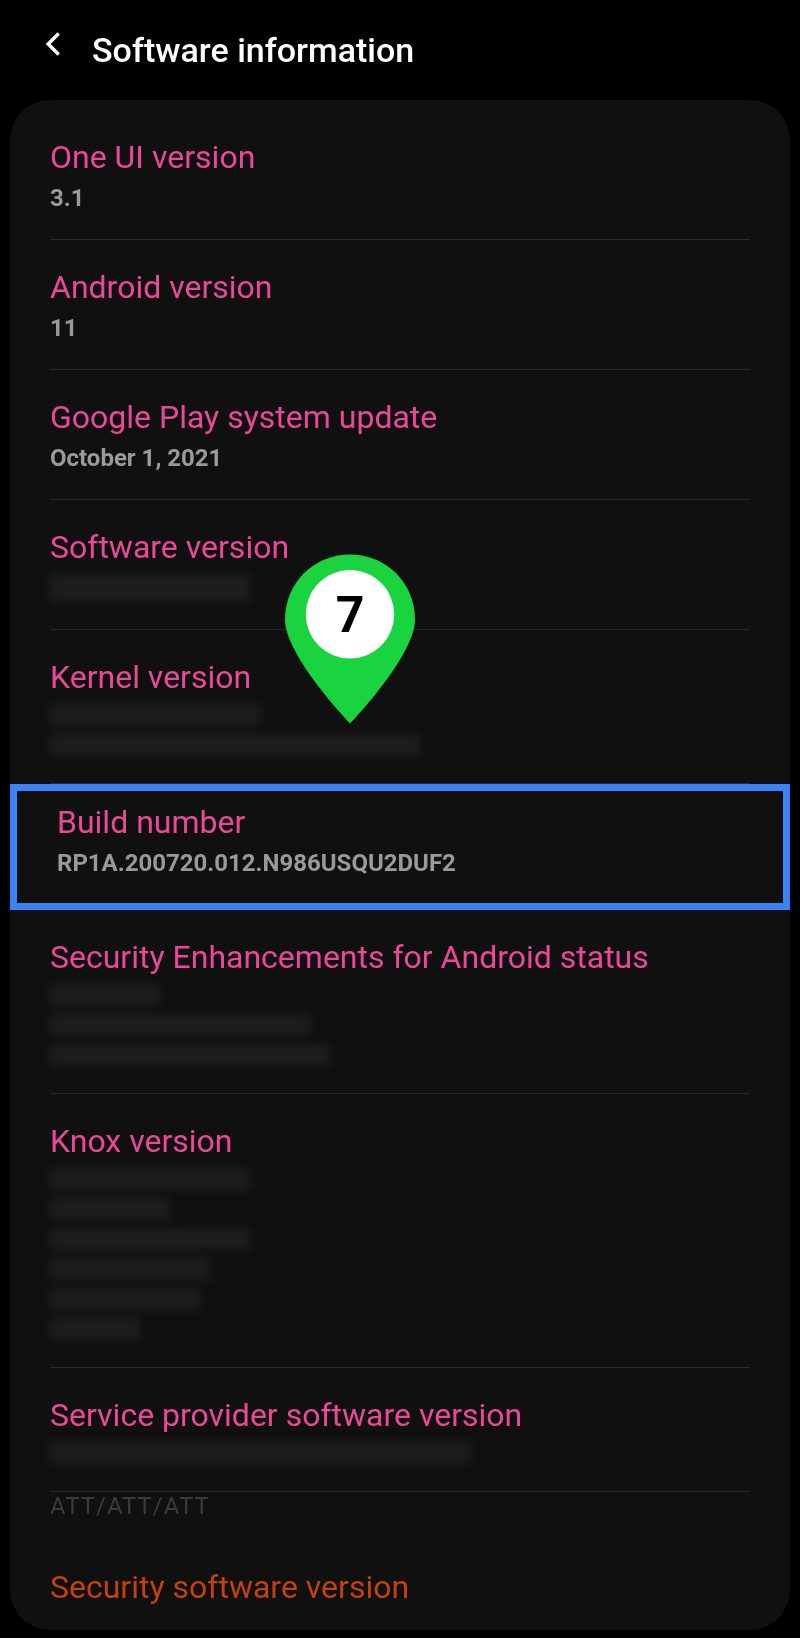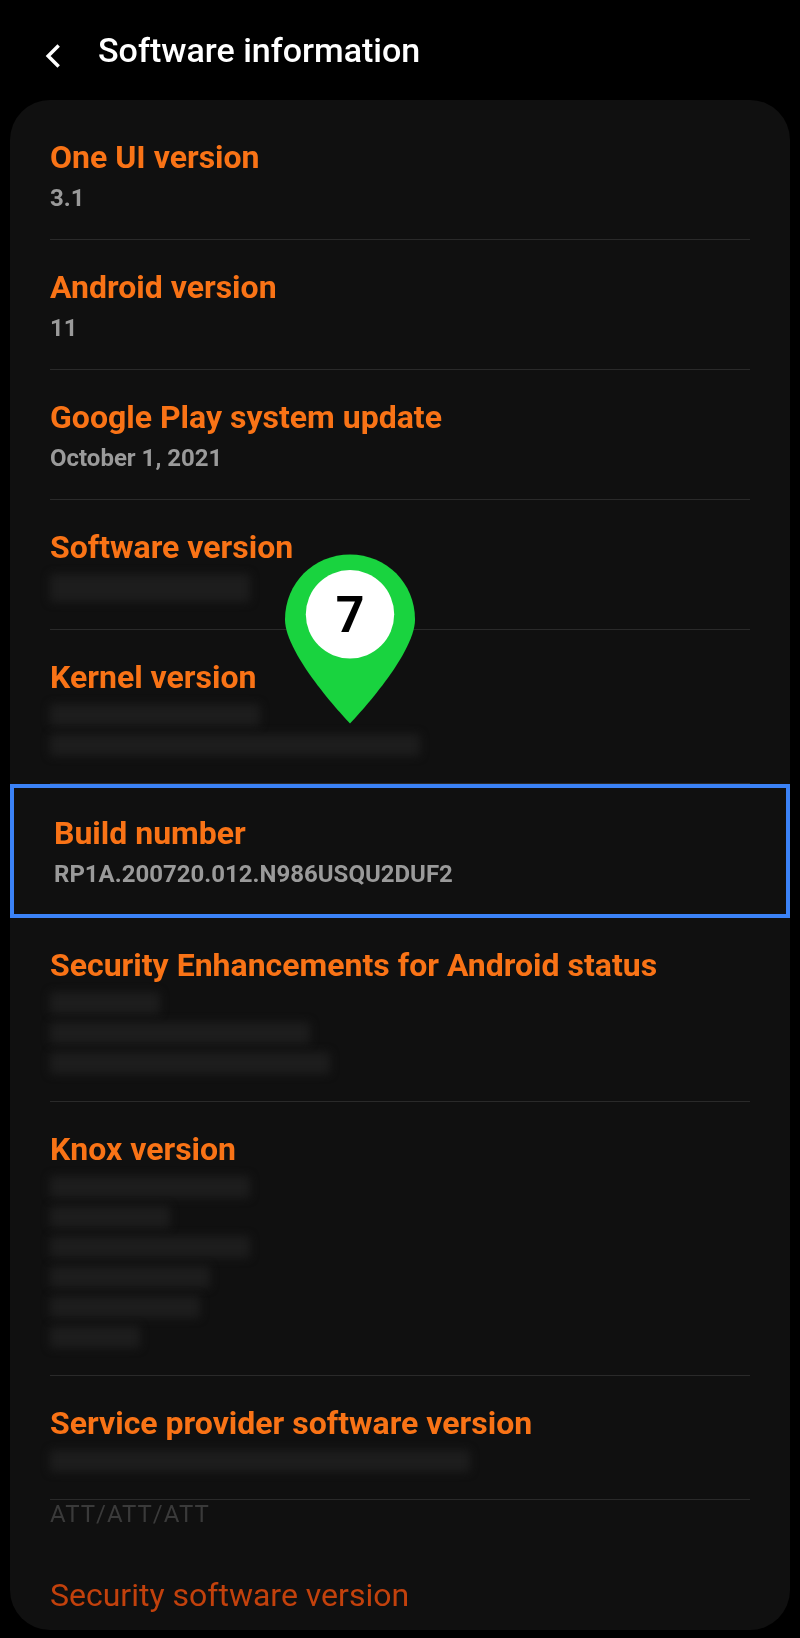--- a/index.html
+++ b/index.html
@@ -6,23 +6,23 @@
   html, body {
     width: 800px;
     height: 1638px;
     background: #000;
     font-family: -apple-system, "Segoe UI", Roboto, sans-serif;
     color: #fff;
     overflow: hidden;
   }
   .header {
     display: flex;
-    align-items: flex-end;
+    align-items: flex-start;
     padding: 30px 40px 30px 40px;
-    gap: 30px;
+    gap: 24px;
   }
   .back-icon {
     width: 28px;
     height: 28px;
     stroke: #fff;
     stroke-width: 3;
     fill: none;
   }
   .header-title {
     font-size: 34px;
@@ -45,44 +45,44 @@
     content: "";
     position: absolute;
     left: 40px;
     right: 40px;
     bottom: 0;
     height: 1px;
     background: #2a2a2a;
   }
   .item-title {
     font-size: 32px;
-    font-weight: 700;
-    color: #f97316;
+    font-weight: 400;
+    color: #ec4899;
     margin-bottom: 8px;
   }
   .item-value {
     font-size: 24px;
     font-weight: 700;
     color: #9a9a9a;
   }
   .redact {
     display: inline-block;
     background: #1d1d1d;
     border-radius: 4px;
     color: transparent;
     filter: blur(4px);
     user-select: none;
   }
   .redact-stack { display:flex; flex-direction:column; gap:8px; margin-top:4px; }
   .redact-stack .redact { height:22px; }
 
   .highlight-box {
-    border: 4px solid #3b82f6;
+    border: 7px solid #3b82f6;
     margin: 0;
-    padding: 26px 40px 26px 40px;
+    padding: 12px 40px 26px 40px;
     position: relative;
   }
   .highlight-box::after { display:none; }
 
   .callout {
     position: absolute;
     left: 350px;
     top: 554px;
     transform: translateX(-50%);
     z-index: 5;

